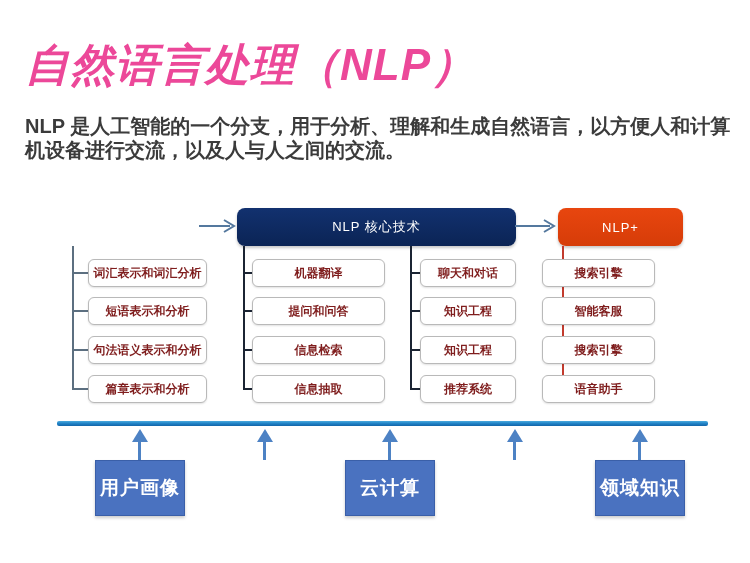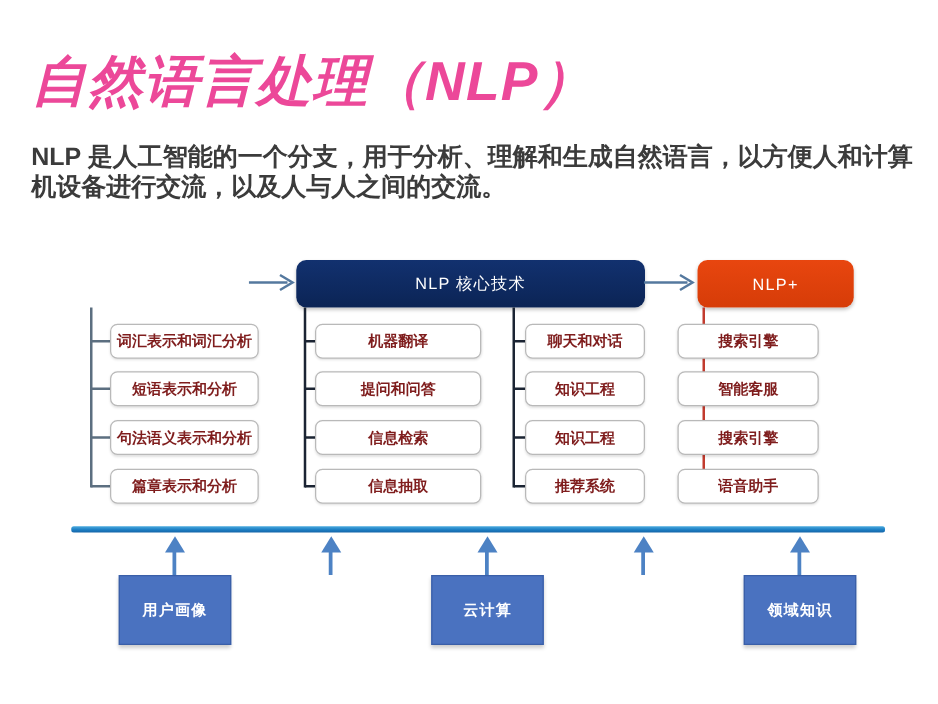--- a/index.html
+++ b/index.html
@@ -45,21 +45,21 @@
 
   
   .up-arrow { position:absolute; top:429px; width:16px; height:31px; }
   .up-arrow .head { position:absolute; top:0; left:0; width:0; height:0;
          border-left:8px solid transparent; border-right:8px solid transparent;
          border-bottom:13px solid #4d82c4; }
   .up-arrow .stem { position:absolute; top:11px; left:6px; width:3px; height:20px; background:#4d82c4; }
 
   
   .fbox { position:absolute; top:460px; width:90px; height:56px; background:#4a72c0;
-          border:1px solid #3a5fa8; color:#ffffff; font-size:12px; font-weight:700;
+          border:1px solid #3a5fa8; color:#ffffff; font-size:19px; font-weight:700;
           display:flex; align-items:center; justify-content:center;
           box-shadow:0 2px 3px rgba(0,0,0,.2); letter-spacing:1px; }
 </style>
 </head>
 <body>
 
 <div class="page">
 
   <div class="title">自然语言处理（NLP）</div>
   <div class="subtitle">NLP 是人工智能的一个分支，用于分析、理解和生成自然语言，以方便人和计算机设备进行交流，以及人与人之间的交流。</div>

